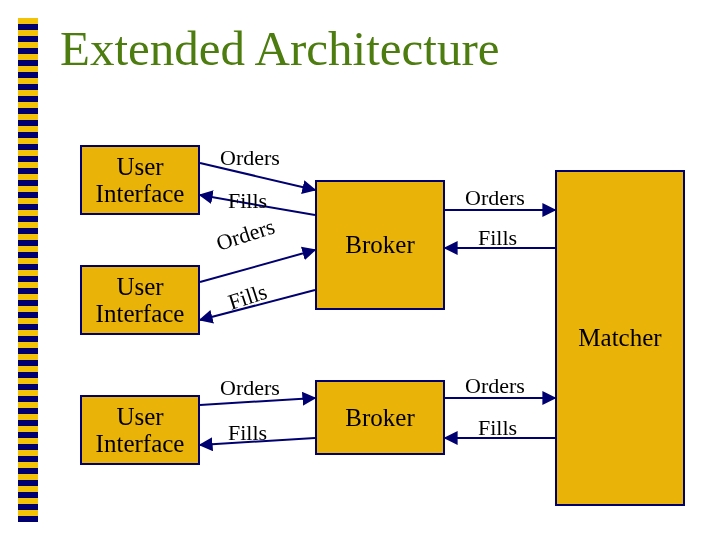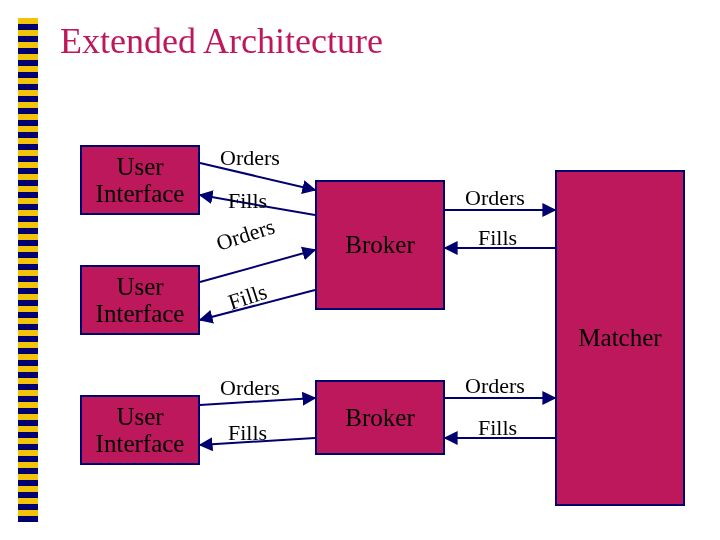--- a/index.html
+++ b/index.html
@@ -21,28 +21,28 @@
     background: repeating-linear-gradient(
       0deg,
       #000070 0px, #000070 6px,
       #f2c307 6px, #f2c307 12px
     );
   }
   .title {
     position: absolute;
     left: 60px;
     top: 20px;
-    font-size: 36px;
-    color: #be185d;
+    font-size: 49px;
+    color: #4d7c0f;
     white-space: nowrap;
   }
   .node {
     position: absolute;
     border: 2px solid #000070;
-    background: #be185d;
+    background: #eab308;
     color: #000000;
     display: flex;
     align-items: center;
     justify-content: center;
     text-align: center;
     font-size: 25px;
     line-height: 1.1;
     box-sizing: border-box;
     padding: 14px;
   }

